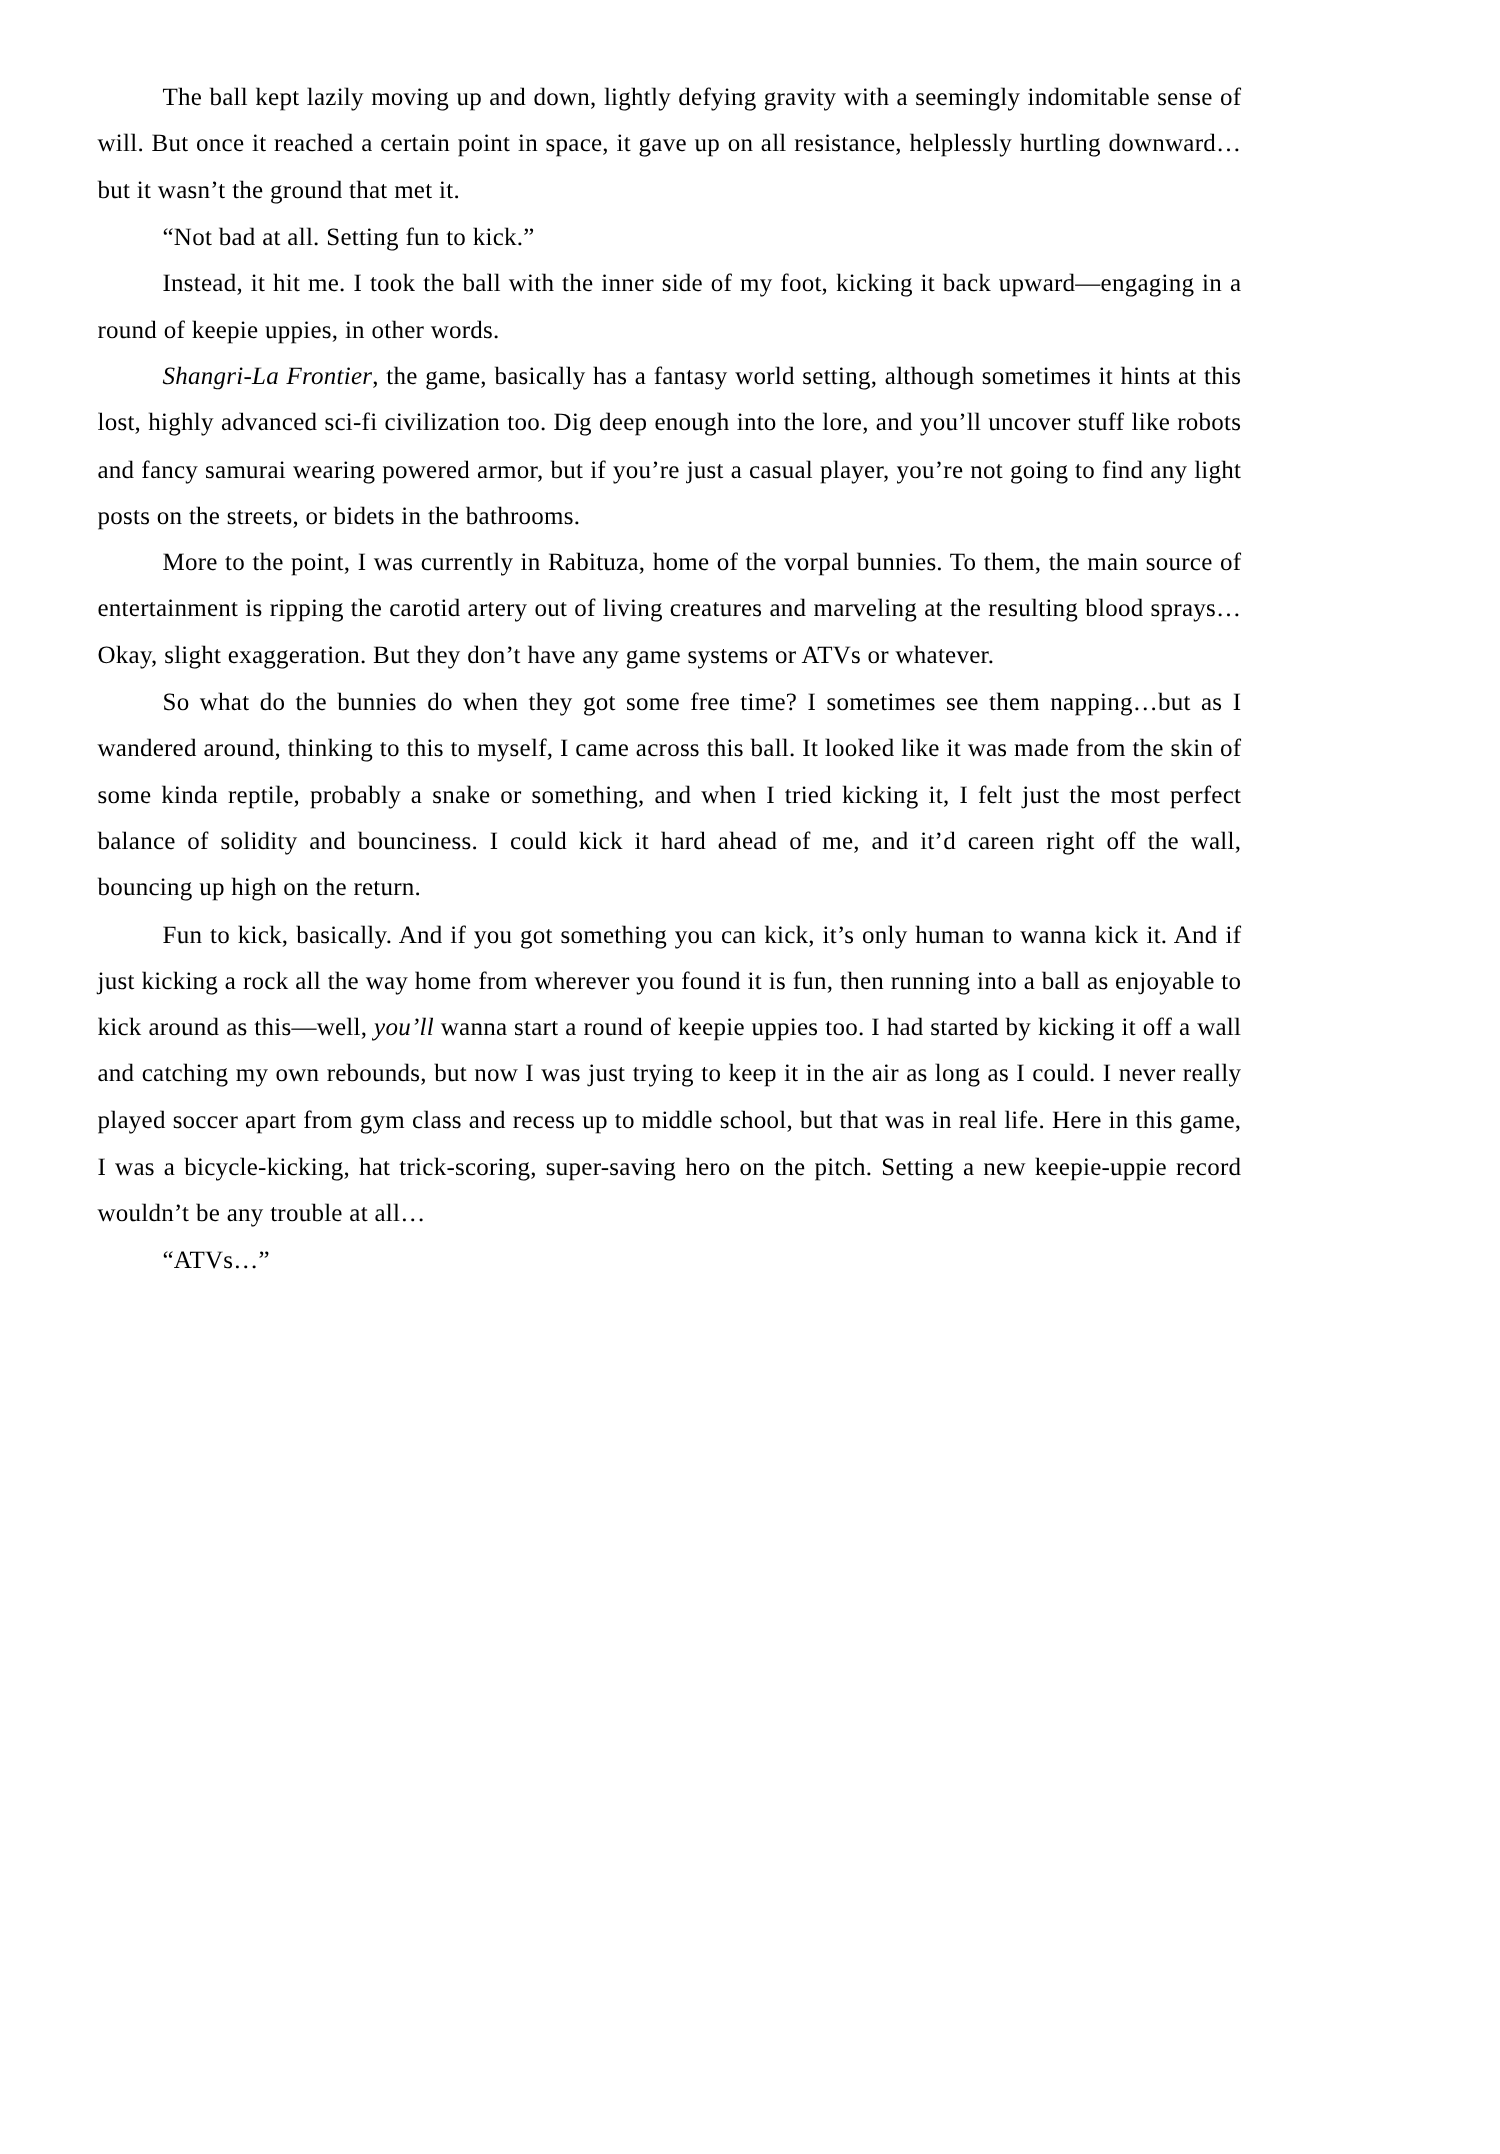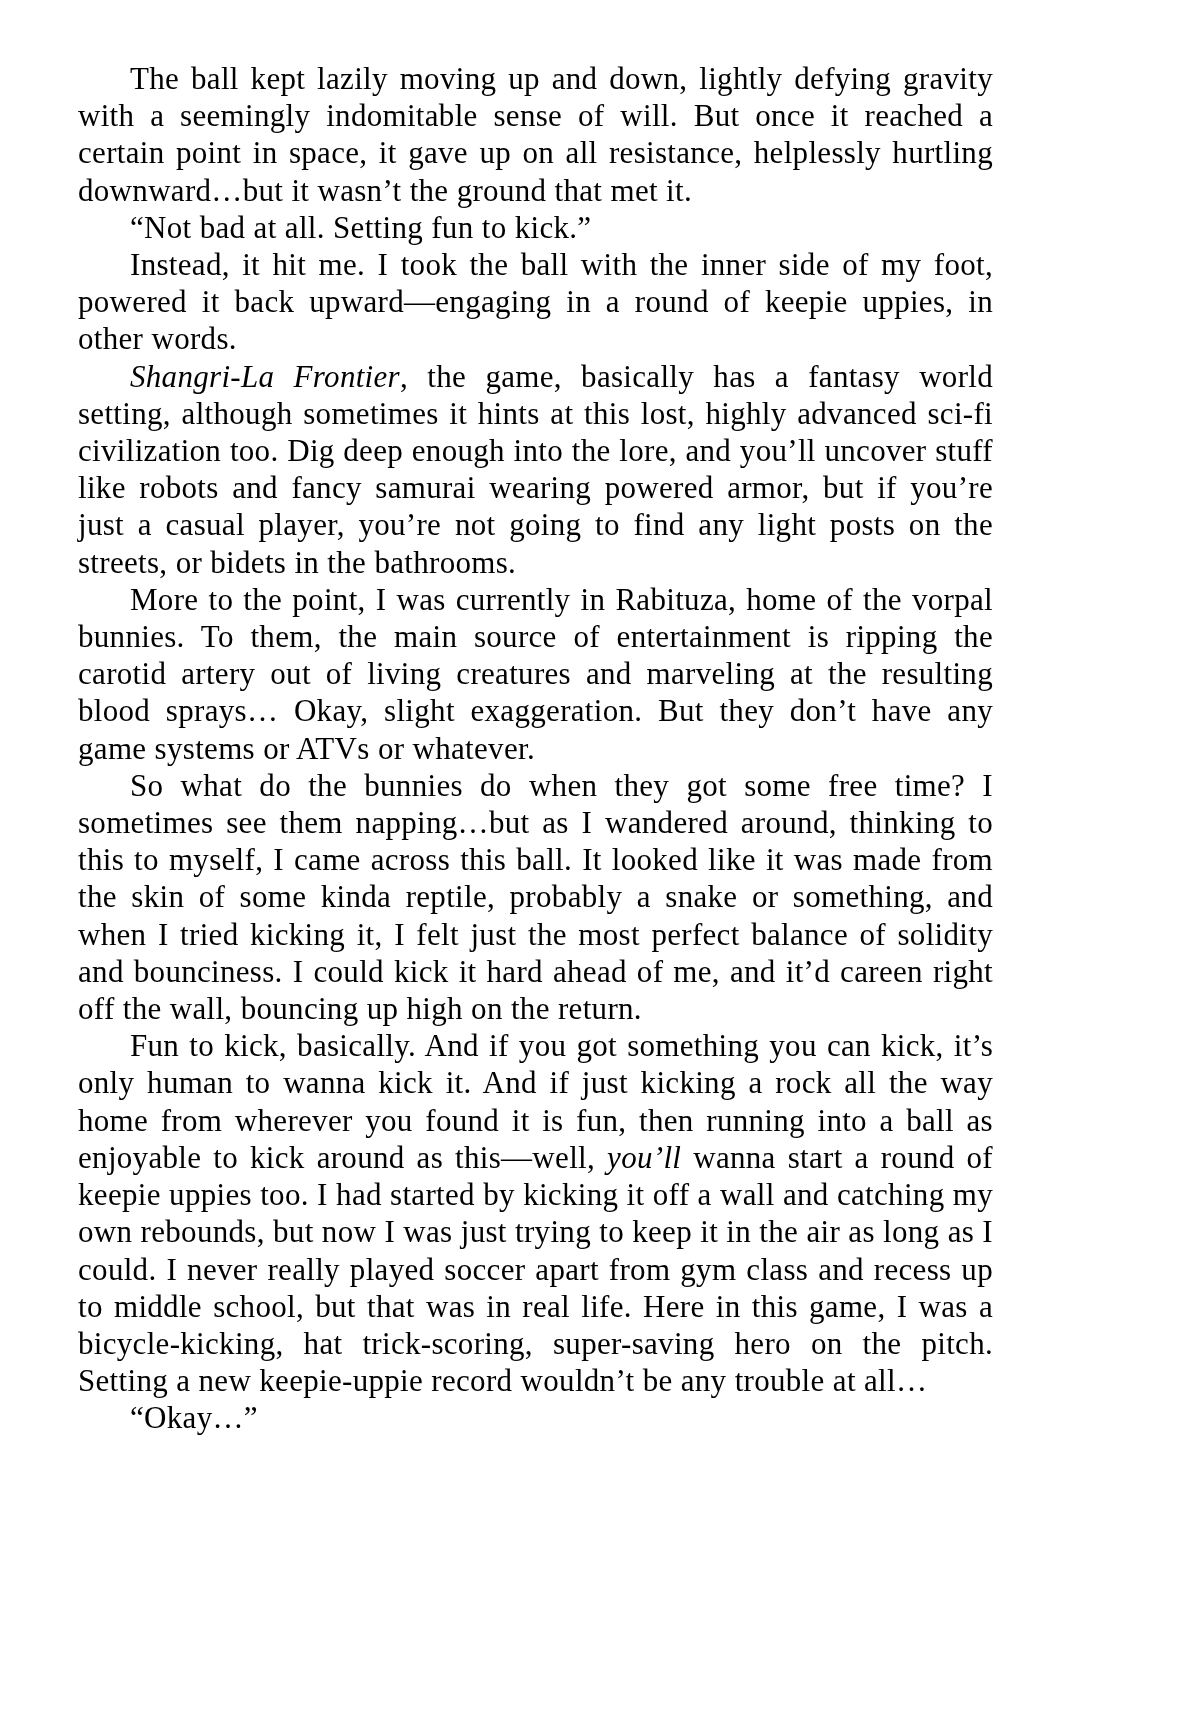--- a/index.html
+++ b/index.html
@@ -22,21 +22,21 @@
     background: #ffffff;
     box-sizing: border-box;
   }
   .text-block {
     position: absolute;
     left: 78px;
     top: 60px;
     width: 915px;
     text-align: justify;
     text-justify: inter-word;
-    font-size: 31px;
+    font-size: 20px;
     line-height: 37.2px;
     letter-spacing: 0.01em;
     word-spacing: 0.005em;
     hyphens: none;
   }
   .para {
     margin: 0;
     padding: 0;
     text-indent: 52px;
     text-align: justify;
@@ -48,20 +48,20 @@
   em {
   }
 </style>
 </head>
 <body>
 
 <div class="page">
   <div class="text-block" id="body-text">
       <p class="para"><span>The ball kept lazily moving up and down, lightly defying gravity with a seemingly indomitable sense of will. But once it reached a certain point in space, it gave up on all resistance, helplessly hurtling downward…but it wasn’t the ground that met it.</span></p>
       <p class="para"><span>“Not bad at all. Setting fun to kick.”</span></p>
-      <p class="para"><span>Instead, it hit me. I took the ball with the inner side of my foot, powered it back upward—engaging in a round of keepie uppies, in other words.</span></p>
+      <p class="para"><span>Instead, it hit me. I took the ball with the inner side of my foot, kicking it back upward—engaging in a round of keepie uppies, in other words.</span></p>
       <p class="para"><em>Shangri-La Frontier</em><span>, the game, basically has a fantasy world setting, although sometimes it hints at this lost, highly advanced sci-fi civilization too. Dig deep enough into the lore, and you’ll uncover stuff like robots and fancy samurai wearing powered armor, but if you’re just a casual player, you’re not going to find any light posts on the streets, or bidets in the bathrooms.</span></p>
       <p class="para"><span>More to the point, I was currently in Rabituza, home of the vorpal bunnies. To them, the main source of entertainment is ripping the carotid artery out of living creatures and marveling at the resulting blood sprays… Okay, slight exaggeration. But they don’t have any game systems or ATVs or whatever.</span></p>
       <p class="para"><span>So what do the bunnies do when they got some free time? I sometimes see them napping…but as I wandered around, thinking to this to myself, I came across this ball. It looked like it was made from the skin of some kinda reptile, probably a snake or something, and when I tried kicking it, I felt just the most perfect balance of solidity and bounciness. I could kick it hard ahead of me, and it’d careen right off the wall, bouncing up high on the return.</span></p>
       <p class="para"><span>Fun to kick, basically. And if you got something you can kick, it’s only human to wanna kick it. And if just kicking a rock all the way home from wherever you found it is fun, then running into a ball as enjoyable to kick around as this—well, </span><em>you’ll</em><span> wanna start a round of keepie uppies too. I had started by kicking it off a wall and catching my own rebounds, but now I was just trying to keep it in the air as long as I could. I never really played soccer apart from gym class and recess up to middle school, but that was in real life. Here in this game, I was a bicycle-kicking, hat trick-scoring, super-saving hero on the pitch. Setting a new keepie-uppie record wouldn’t be any trouble at all…</span></p>
-      <p class="para"><span>“Okay…”</span></p>
+      <p class="para"><span>“ATVs…”</span></p>
     </div>
 </div>
 
 </body></html>

